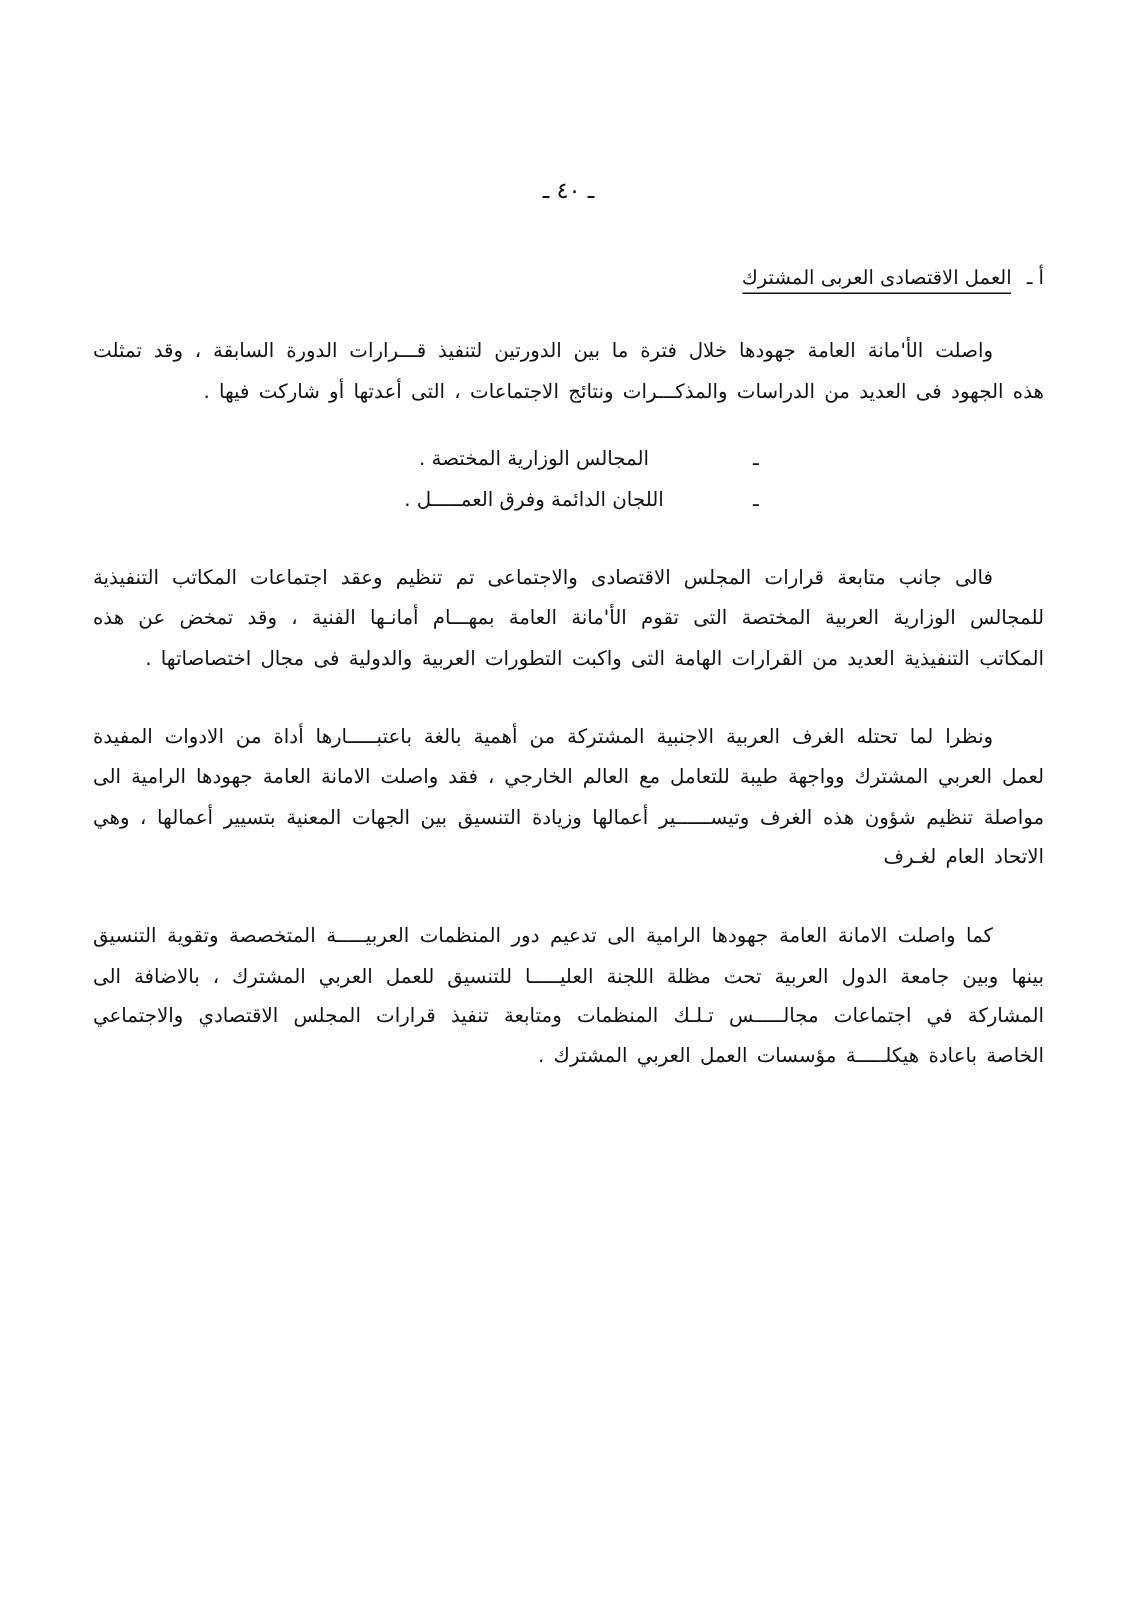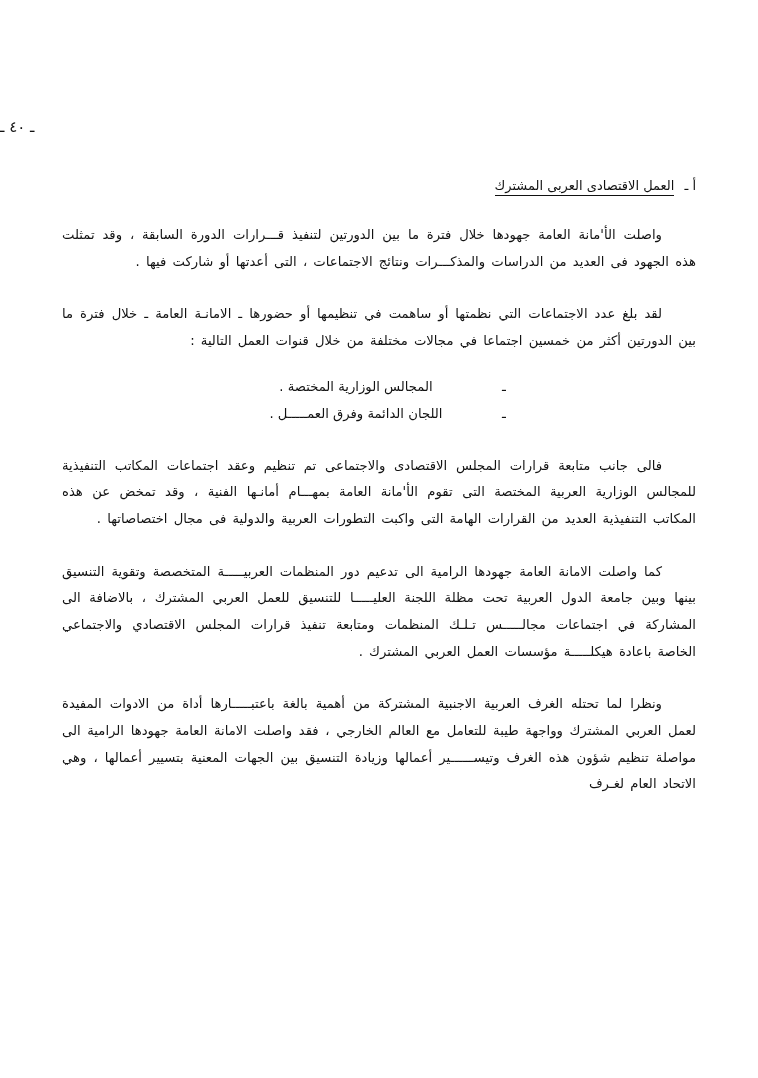--- a/index.html
+++ b/index.html
@@ -16,21 +16,21 @@
   }
   .page {
     position: relative;
     width: 758px;
     height: 1078px;
     box-sizing: border-box;
     padding: 0;
     background: #fff;
   }
   .page-number {
-    text-align: left;
+    text-align: center;
     font-size: 15px;
     letter-spacing: 1px;
     margin-top: 118px;
     color: #111;
   }
   .content {
     margin: 0 auto;
     width: 634px;
     padding: 0;
   }
@@ -103,31 +103,30 @@
   <div class="page-number">ـ ٤٠ ـ</div>
 
   <div class="content">
 
     <div class="section-heading">
       <span class="heading-marker">أ ـ</span><span class="heading-inner">العمل الاقتصادى العربى المشترك</span>
     </div>
 
     <p class="para first-indent">واصلت الأ'مانة العامة جهودها خلال فترة ما بين الدورتين لتنفيذ قـــرارات الدورة السابقة ،  وقد تمثلت هذه  الجهود فى العديد من  الدراسات والمذكـــرات ونتائج الاجتماعات ، التى أعدتها أو  شاركت فيها .</p>
 
-    <p class="para first-indent">لقد بلغ عدد الاجتماعات التي نظمتها أو ساهمت في تنظيمها أو حضورها ـ الامانـة العامة ـ خلال فترة ما بين الدورتين أكثر من خمسين اجتماعا في مجالات مختلفة من خلال قنوات العمل التالية :</p>
 
     <ul class="bullet-list">
       <li>
         <span class="dash">ـ</span><span class="item-text">المجالس الوزارية المختصة .</span>
       </li>
       <li>
         <span class="dash">ـ</span><span class="item-text">اللجان الدائمة وفرق العمـــــل .</span>
       </li>
     </ul>
 
     <p class="para first-indent">فالى جانب متابعة قرارات المجلس الاقتصادى والاجتماعى تم تنظيم وعقد اجتماعات المكاتب التنفيذية للمجالس الوزارية العربية المختصة التى تقوم الأ'مانة العامة بمهـــام أمانـها الفنية ، وقد تمخض عن هذه المكاتب التنفيذية  العديد من القرارات الهامة التى واكبت التطورات العربية والدولية فى مجال اختصاصاتها .</p>
 
+    <p class="para first-indent last-para">ونظرا لما تحتله الغرف العربية الاجنبية المشتركة من أهمية بالغة باعتبـــــارها أداة من الادوات المفيدة لعمل العربي المشترك وواجهة طيبة للتعامل مع العالم الخارجي ، فقد واصلت الامانة العامة جهودها الرامية الى مواصلة تنظيم شؤون هذه الغرف وتيســــــير أعمالها وزيادة التنسيق بين الجهات المعنية بتسيير أعمالها  ، وهي الاتحاد العام لغـرف</p>
+
     <p class="para first-indent">كما واصلت الامانة العامة جهودها الرامية الى تدعيم دور المنظمات العربيـــــة المتخصصة وتقوية التنسيق بينها وبين جامعة الدول العربية تحت مظلة اللجنة العليـــــا للتنسيق للعمل العربي المشترك ، بالاضافة الى المشاركة في اجتماعات مجالـــــس تـلـك المنظمات ومتابعة تنفيذ قرارات المجلس الاقتصادي والاجتماعي الخاصة باعادة هيكلـــــة مؤسسات العمل العربي المشترك .</p>
-
-    <p class="para first-indent last-para">ونظرا لما تحتله الغرف العربية الاجنبية المشتركة من أهمية بالغة باعتبـــــارها أداة من الادوات المفيدة لعمل العربي المشترك وواجهة طيبة للتعامل مع العالم الخارجي ، فقد واصلت الامانة العامة جهودها الرامية الى مواصلة تنظيم شؤون هذه الغرف وتيســــــير أعمالها وزيادة التنسيق بين الجهات المعنية بتسيير أعمالها  ، وهي الاتحاد العام لغـرف</p>
 
   </div>
 </div>
 
 </body></html>

